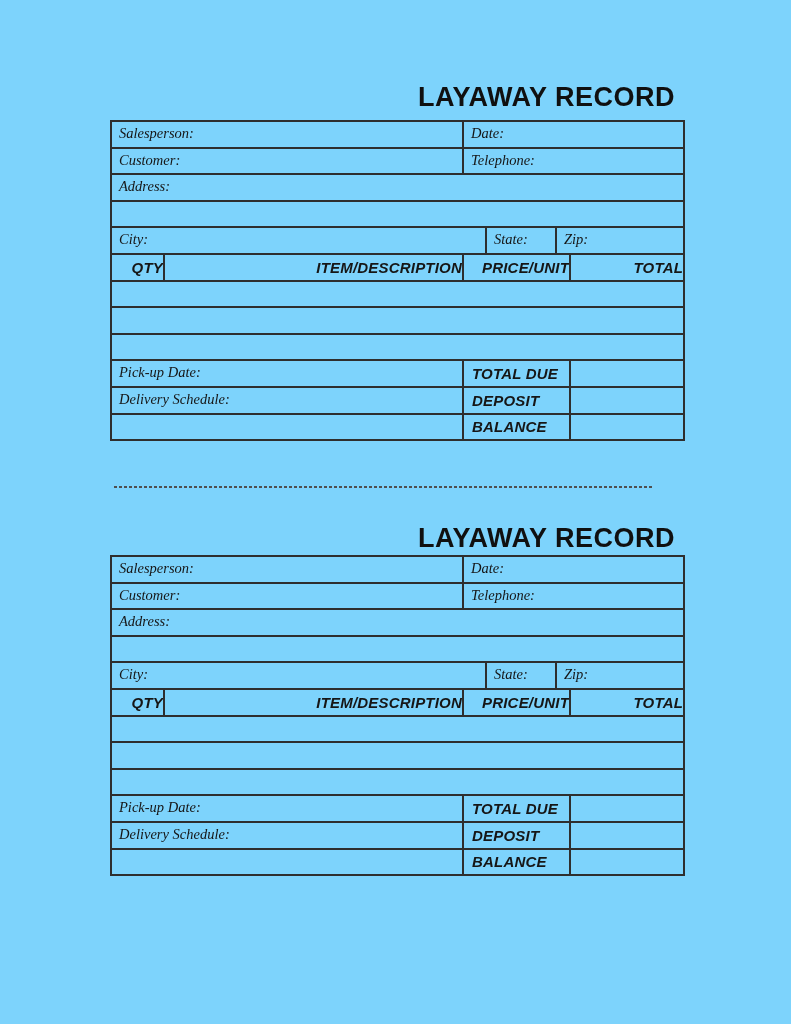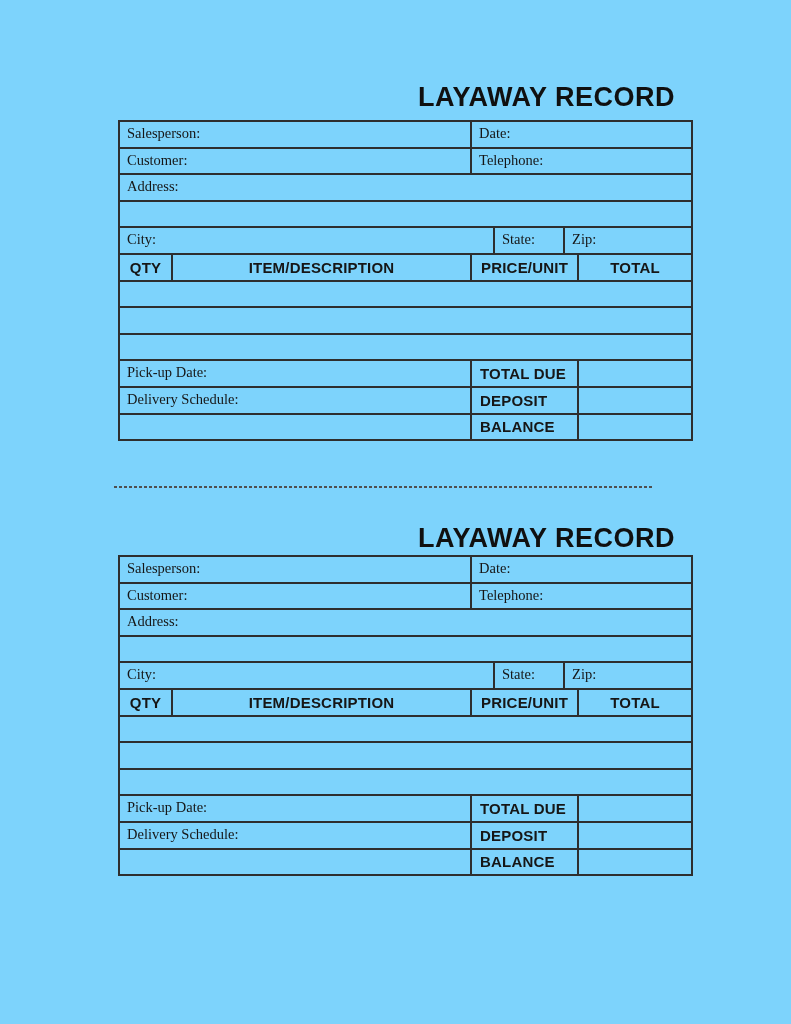--- a/index.html
+++ b/index.html
@@ -21,42 +21,43 @@
     font-family: "Liberation Sans", "DejaVu Sans", sans-serif;
     font-weight: 700;
     font-size: 27px;
     line-height: 29px;
     letter-spacing: 0.5px;
     color: #101010;
     white-space: nowrap;
   }
   .form-table {
     position: absolute;
-    left: 118px;
+    left: 110px;
     width: 573px;
     border-collapse: collapse;
     table-layout: fixed;
+    font-style: italic;
   }
   .form-table td {
     border: 2px solid #2e2e2e;
     height: 26.6px;
     overflow: hidden;
     white-space: nowrap;
   }
   td.lbl {
     font-family: "Liberation Serif", "DejaVu Serif", serif;
     font-size: 14.5px;
     vertical-align: top;
     padding: 3px 0 0 7px;
   }
   td.hdr {
     font-family: "Liberation Sans", "DejaVu Sans", sans-serif;
     font-weight: 700;
     font-size: 15px;
-    text-align: center;
+    text-align: right;
     vertical-align: middle;
     padding: 0;
     letter-spacing: 0.2px;
   }
   td.sumlbl {
     font-family: "Liberation Sans", "DejaVu Sans", sans-serif;
     font-weight: 700;
     font-size: 15px;
     text-align: left;
     vertical-align: middle;

